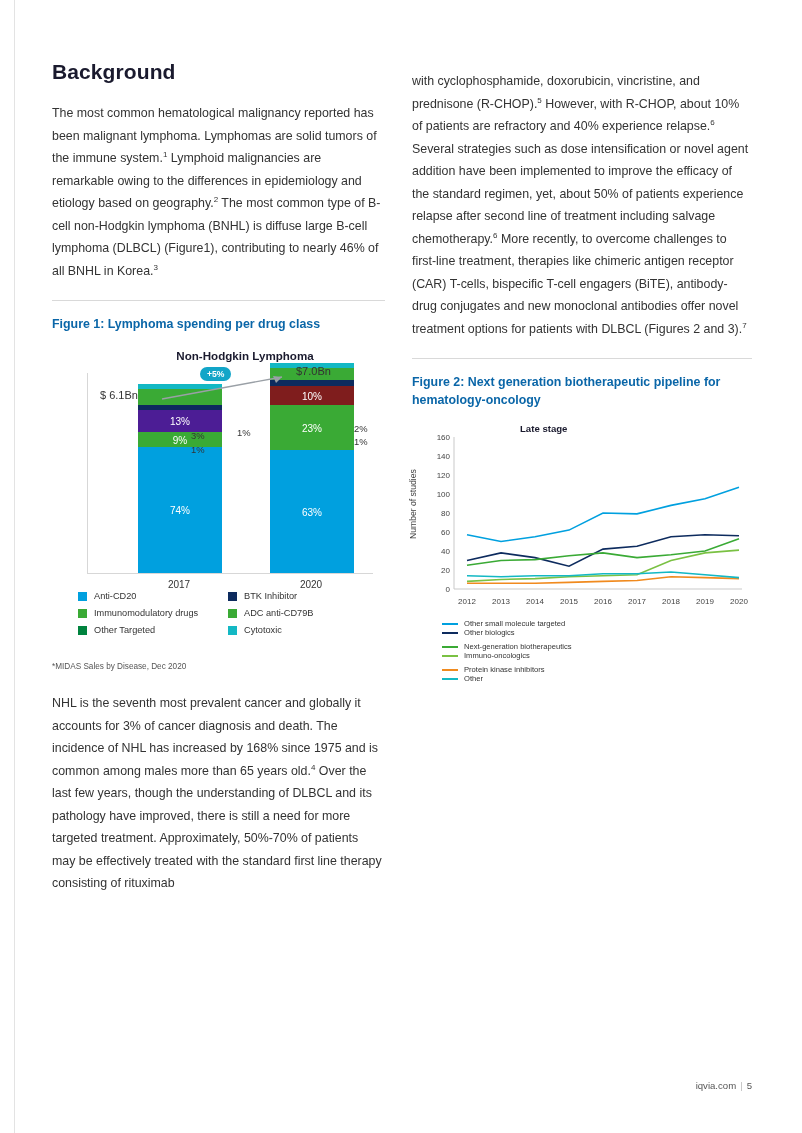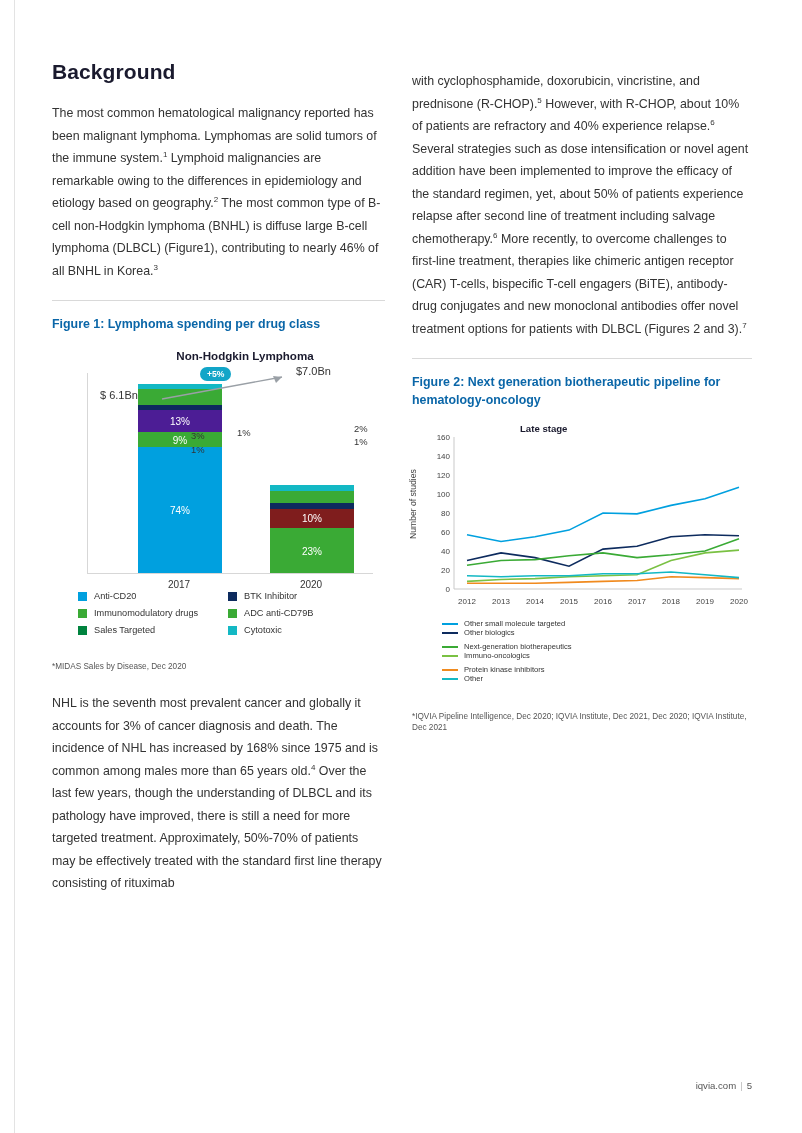--- a/index.html
+++ b/index.html
@@ -125,20 +125,23 @@
         <div class="bar bar2">
           <div class="seg" style="height:5.8px;background:#13b8c4;"></div>
           <div class="seg" style="height:11.7px;background:#3aaa35;"></div>
           <div class="seg" style="height:5.8px;background:#0d2b5e;"></div>
           <div class="seg" style="height:19.5px;background:#7f1d1d;">
               <span>10%</span>
             </div>
           <div class="seg" style="height:44.8px;background:#3aaa35;">
               <span>23%</span>
             </div>
+          <div class="seg" style="height:122.8px;background:#00a0df;">
+              <span>63%</span>
+            </div>
         </div>
       </div>
 
       <div class="toplabel" style="left:48px;top:46px;">$ 6.1Bn</div>
       <div class="toplabel" style="left:244px;top:22px;">$7.0Bn</div>
       <svg style="position:absolute;left:108px;top:28px;" width="130" height="32">
         <line x1="2" y1="28" x2="122" y2="6" stroke="#9aa0a6" stroke-width="1.3"></line>
         <polygon points="122,6 113,5 116,12" fill="#9aa0a6"></polygon>
       </svg>
       <div class="arrow-badge" style="left:148px;top:24px;">+5%</div>
@@ -169,21 +172,21 @@
               <span>Immunomodulatory drugs</span>
             </div>
           <div class="item">
               <span class="sw" style="background:#3aaa35;"></span>
               <span>ADC anti-CD79B</span>
             </div>
         </div>
         <div class="row">
           <div class="item">
               <span class="sw" style="background:#00833e;"></span>
-              <span>Sales Targeted</span>
+              <span>Other Targeted</span>
             </div>
           <div class="item">
               <span class="sw" style="background:#13b8c4;"></span>
               <span>Cytotoxic</span>
             </div>
         </div>
       </div>
     </div>
 
     <div class="fig-note">*MIDAS Sales by Disease, Dec 2020</div>
@@ -266,19 +269,18 @@
               <span>Protein kinase inhibitors</span>
             </div>
           <div class="item">
               <span class="ln" style="background:#13b8c4;"></span>
               <span>Other</span>
             </div>
         </div>
       </div>
     </div>
 
-    <div class="fig-note" style="margin-top:22px;">*IQVIA Pipeline Intelligence, Dec 2020; IQVIA Institute, Dec 2021, Dec 2020; IQVIA Institute, Dec 2021</div>
   </div>
 
   <div class="footer">
     <span>iqvia.com</span><span class="sep">|</span><span>5</span>
   </div>
 </div>
 
 </body></html>

